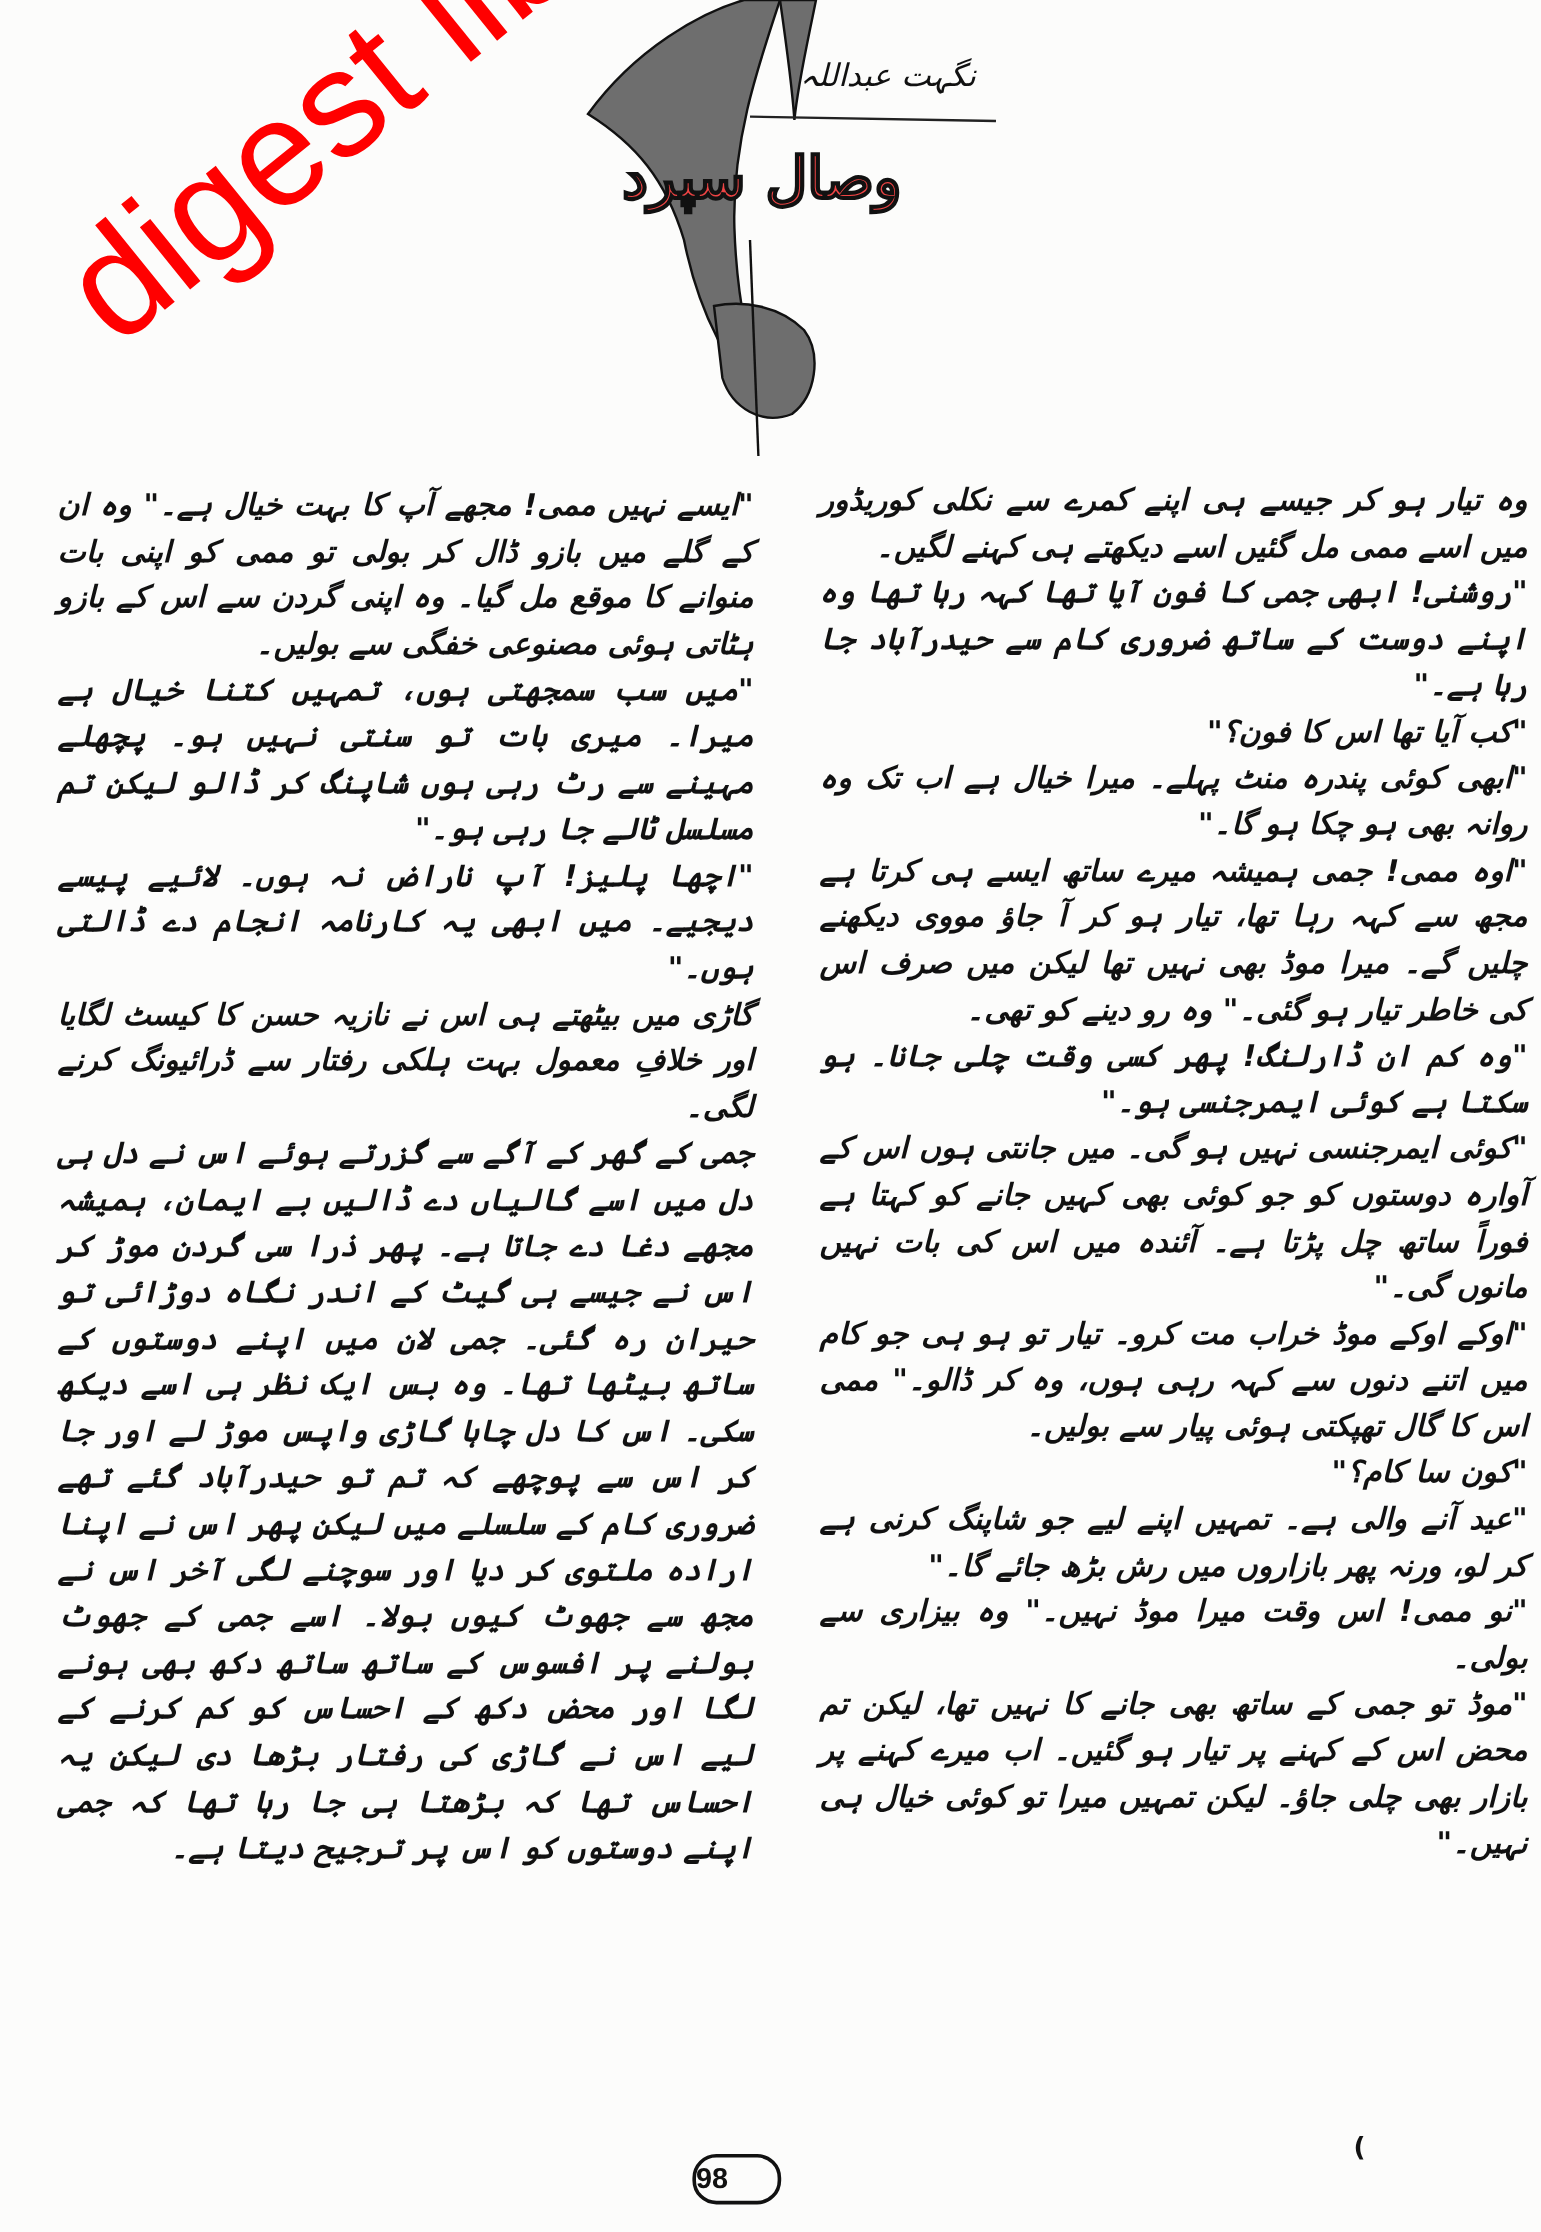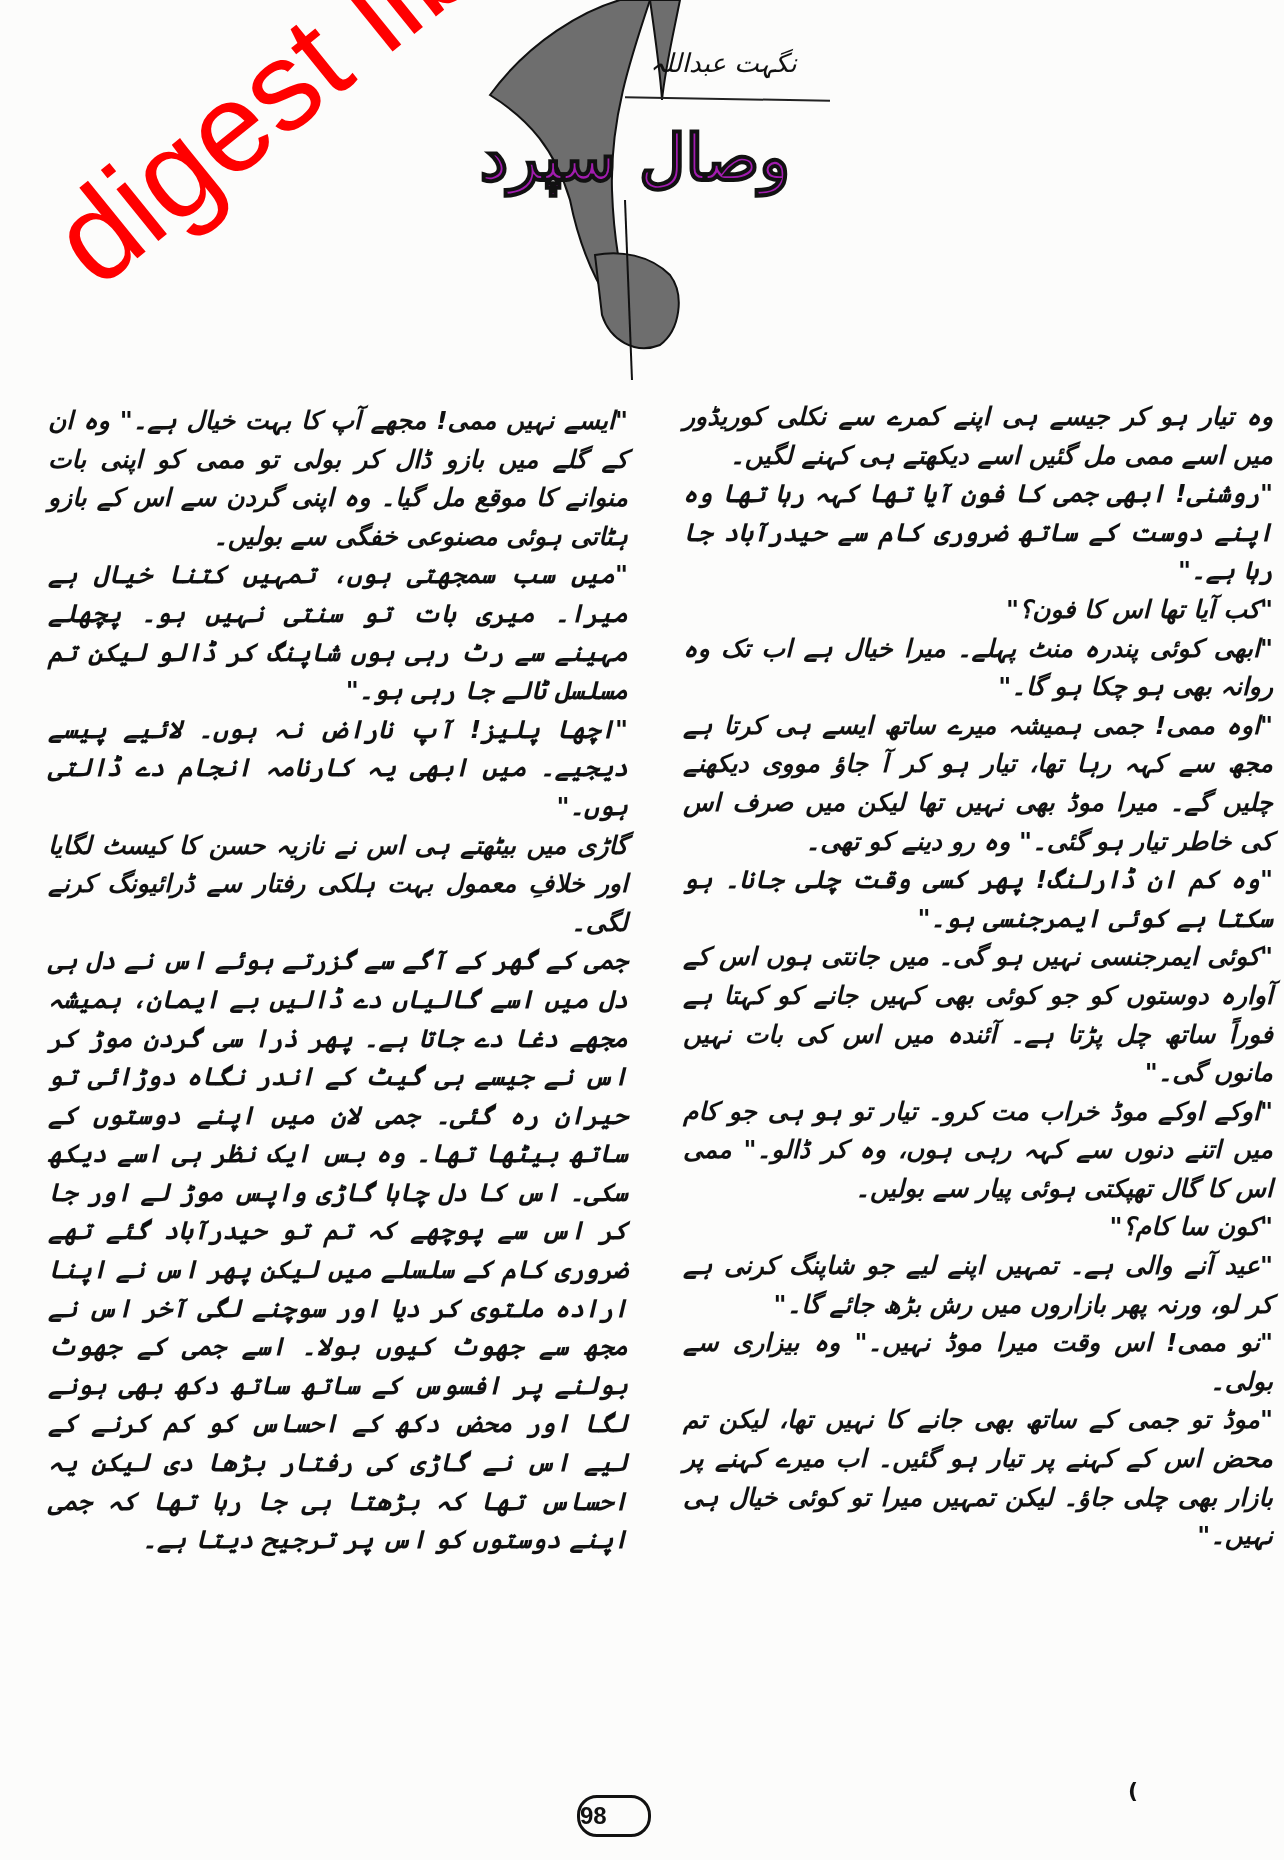--- a/index.html
+++ b/index.html
@@ -1,25 +1,25 @@
 <!DOCTYPE html>
 <html><head>
 <meta charset="utf-8">
 <style>
   html,body{margin:0;padding:0;}
   body{width:1284px;height:1860px;background:#fbfbfa;position:relative;overflow:hidden;
        font-family:"DejaVu Sans",sans-serif;color:#111;}
   .page{position:absolute;left:0;top:0;width:1284px;height:1860px;background:#fcfcfb;}
   
   .title-art{position:absolute;left:380px;top:0;width:520px;height:390px;}
-  .author{position:absolute;left:650px;top:48px;width:180px;font-size:26px;direction:rtl;text-align:left;
+  .author{position:absolute;left:650px;top:48px;width:180px;font-size:26px;direction:rtl;text-align:center;
           font-family:"DejaVu Serif",serif;font-style:italic;}
   .author-rule{position:absolute;left:625px;top:98px;width:205px;height:2px;background:#222;transform:rotate(1deg);}
-  .story-title{position:absolute;left:455px;top:120px;width:360px;font-size:64px;direction:rtl;text-align:center;
-          font-family:"DejaVu Serif",serif;color:#a21caf;-webkit-text-stroke:2px #111;font-weight:bold;letter-spacing:2px;}
+  .story-title{position:absolute;left:455px;top:120px;width:360px;font-size:48px;direction:rtl;text-align:center;
+          font-family:"DejaVu Serif",serif;color:#ef4444;-webkit-text-stroke:2px #111;font-weight:bold;letter-spacing:2px;}
   
   .col{position:absolute;top:398px;direction:rtl;text-align:justify;font-family:"DejaVu Sans",sans-serif;
        font-weight:bold;font-style:italic;font-size:25px;line-height:38.6px;}
   .col p{margin:0;}
   .col-right{left:655px;width:590px;margin-left:28px;}
   .col-left{left:48px;width:580px;top:402px;}
   .page-num{position:absolute;left:577px;top:1795px;width:68px;height:36px;border:3px solid #111;border-radius:20px;
             text-align:left;font-weight:bold;font-size:24px;line-height:36px;font-family:"Liberation Sans",sans-serif;}
   .stray-mark{position:absolute;left:1128px;top:1778px;font-size:22px;font-weight:bold;}
   

